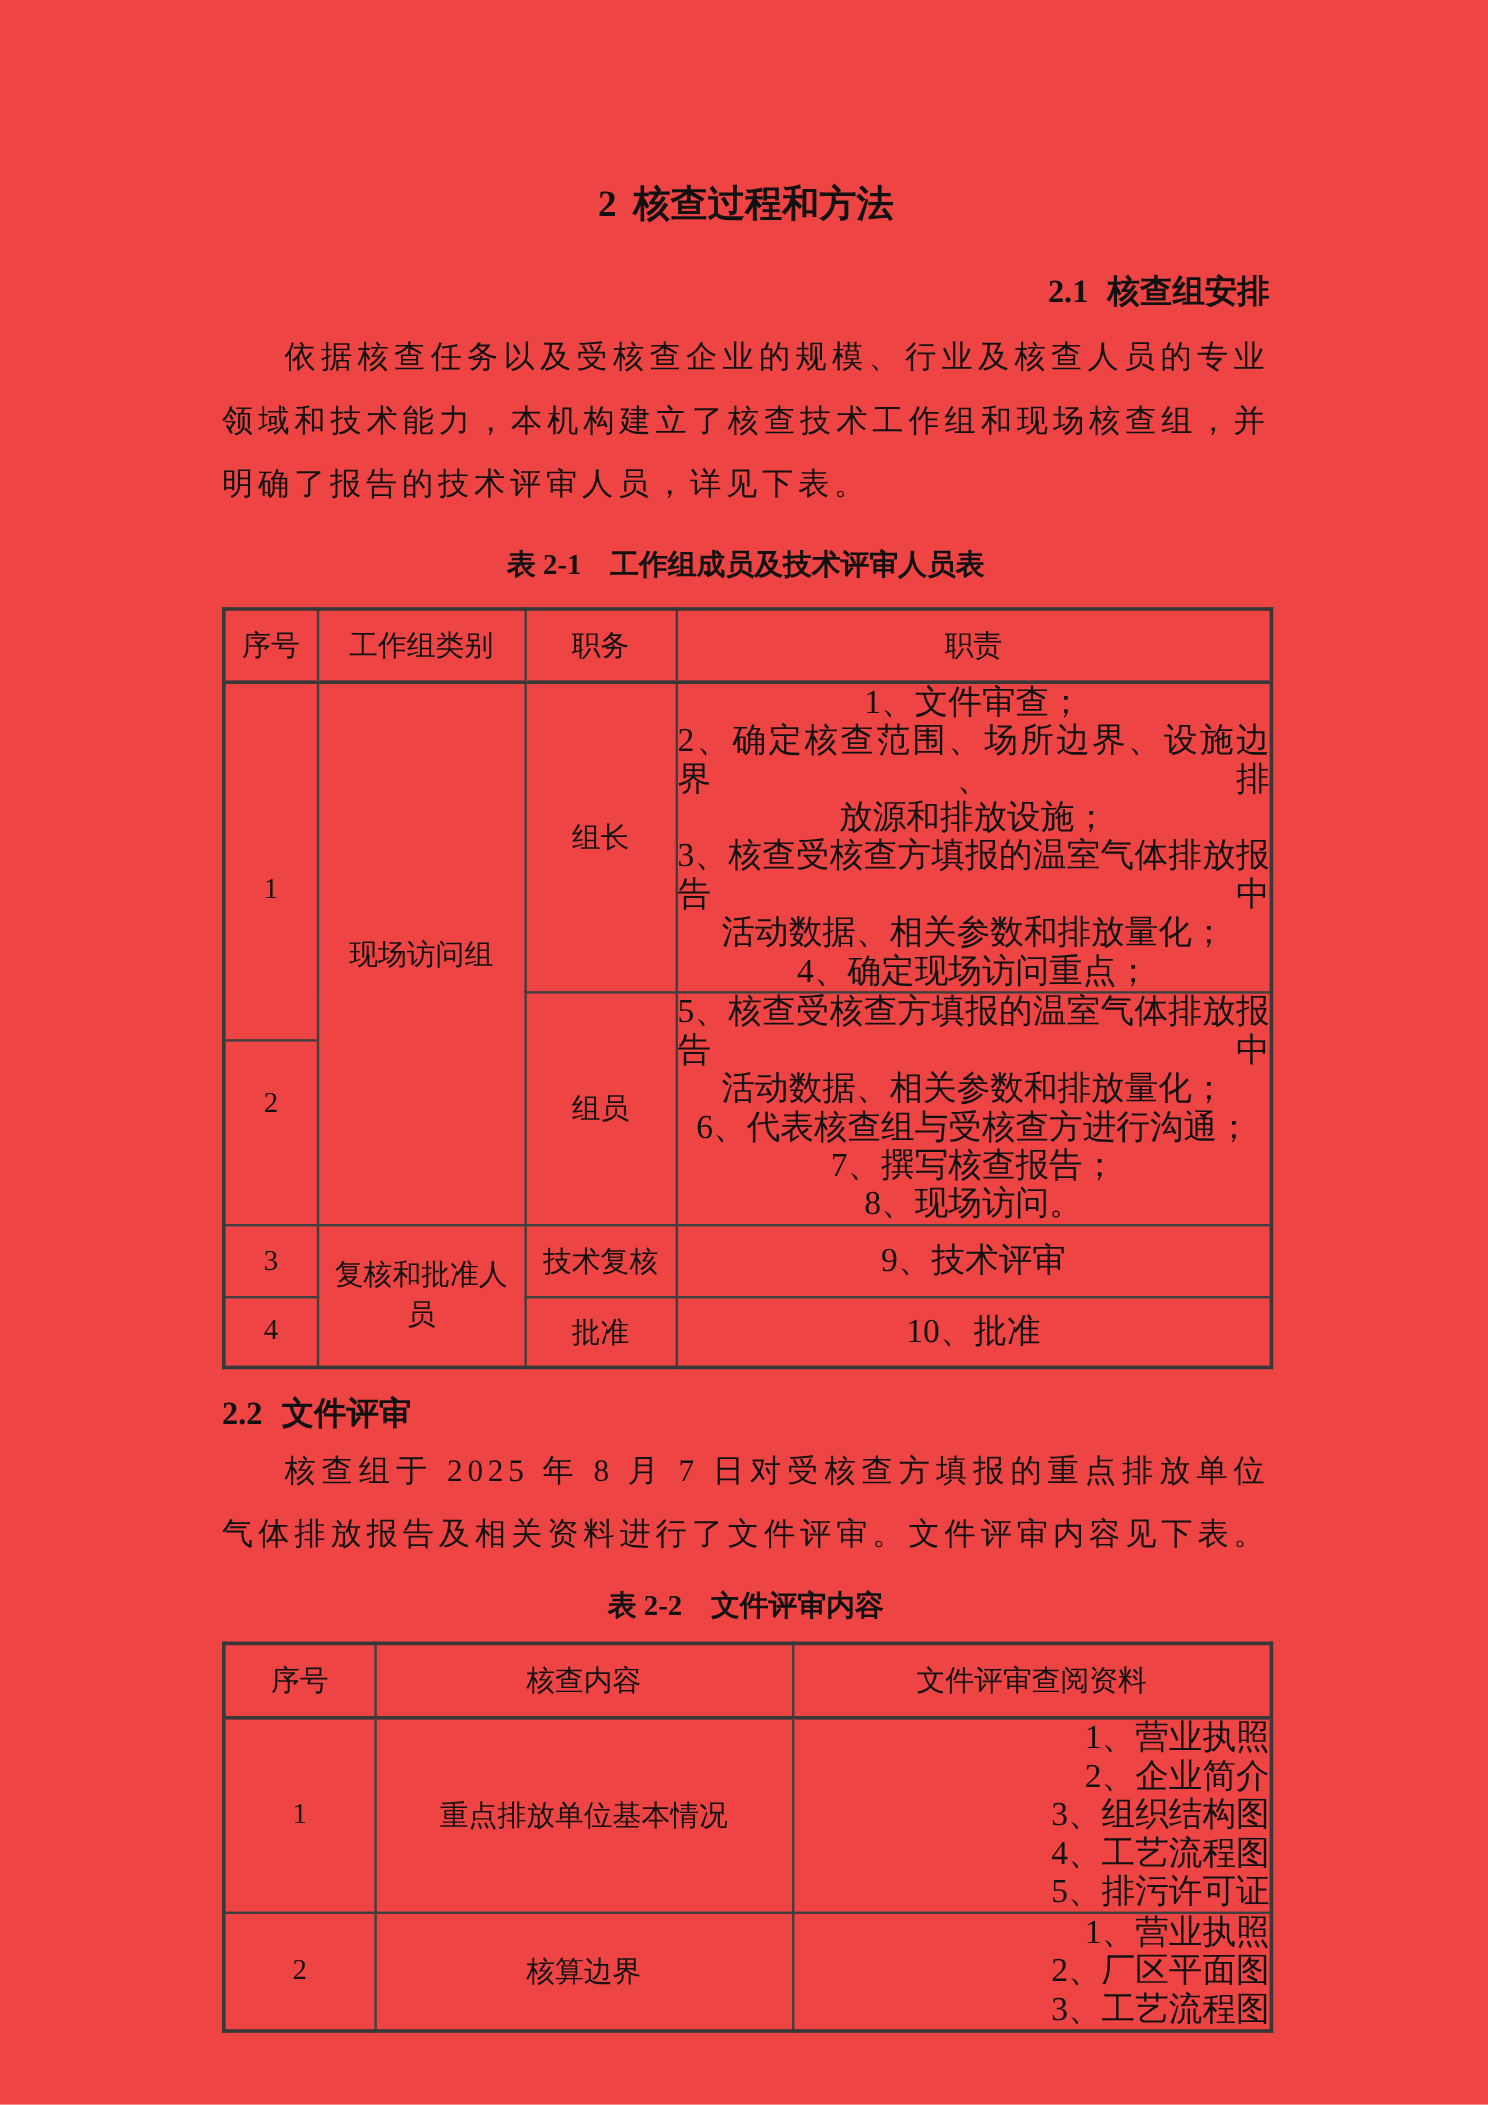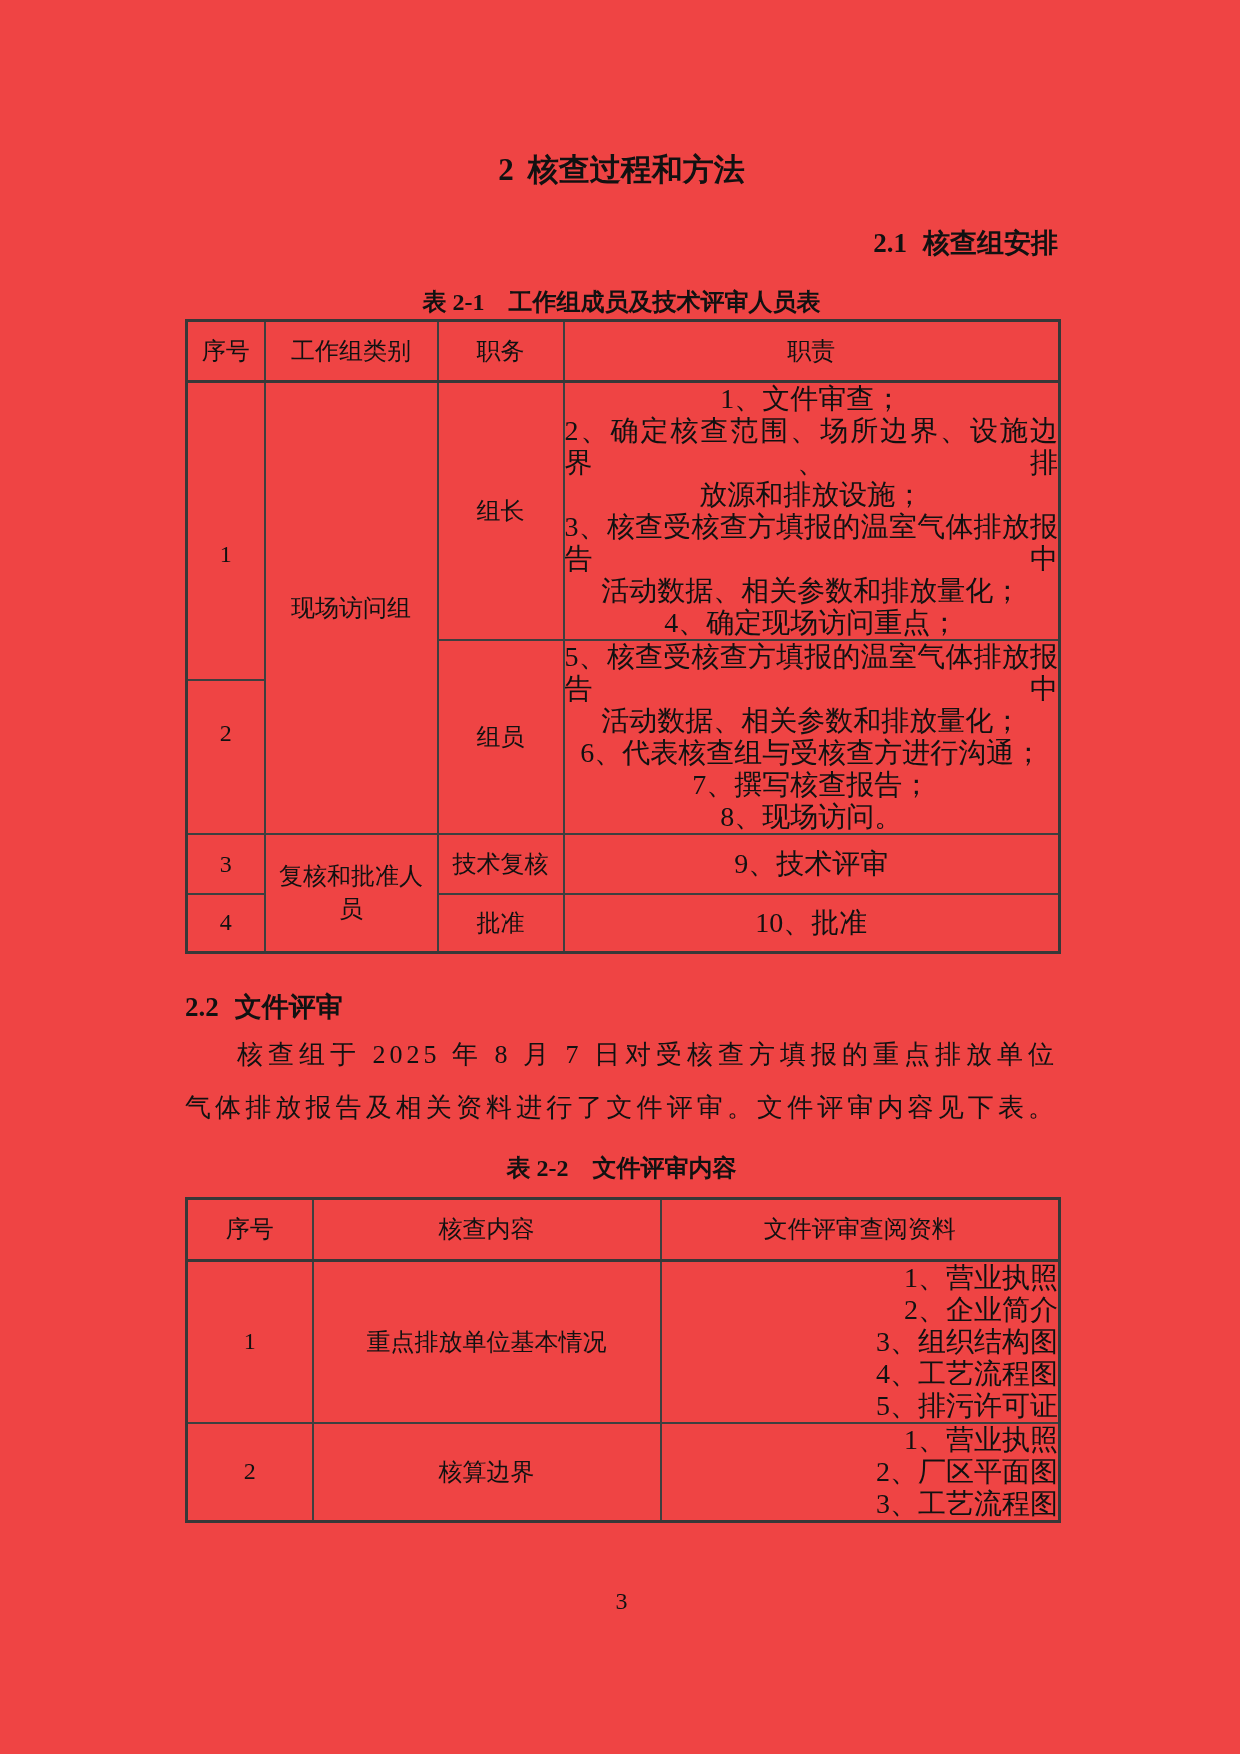--- a/index.html
+++ b/index.html
@@ -24,21 +24,21 @@
     font-weight: bold;
     line-height: 40px;
   }
   .title .tgap { margin-left: 14px; }
   .h-sec {
     font-size: 27px;
     font-weight: bold;
     line-height: 36px;
   }
   .h-21 { margin-top: 35px; text-align: right; }
-  .h-22 { margin-top: 35px; }
+  .h-22 { margin-top: 19px; }
   .h-sec .hgap { margin-left: 16px; }
   .para { }
   .para-1 { margin-top: 10px; }
   .para-2 { margin-top: 3px; }
   .pline {
     font-size: 26px;
     line-height: 53px;
     letter-spacing: 4px;
     height: 53px;
     overflow: hidden;
@@ -49,21 +49,21 @@
     text-align: justify;
     text-align-last: justify;
   }
   .indent { text-indent: 52px; }
   .caption {
     text-align: center;
     font-size: 24px;
     font-weight: bold;
     line-height: 32px;
   }
-  .cap-1 { margin-top: 25px; margin-bottom: 1px; }
+  .cap-1 { margin-top: 25px; margin-bottom: 19px; }
   .cap-2 { margin-top: 18px; margin-bottom: 13px; }
   .cap-text { margin-left: 24px; }
   table.doc-table {
     border-collapse: collapse;
     table-layout: fixed;
     width: 873px;
     border: 3px solid #383838;
     padding-left: 32px;
   }
   table.doc-table td, table.doc-table th {
@@ -133,20 +133,25 @@
   <div class="content">
 
     <div class="title">
       <span>2</span><span class="tgap">核查过程和方法</span>
     </div>
 
     <div class="h-sec h-21">
       <span>2.1</span><span class="hgap">核查组安排</span>
     </div>
 
+    <div class="para para-1">
+      <div class="pline j indent">依据核查任务以及受核查企业的规模、行业及核查人员的专业</div>
+      <div class="pline j">领域和技术能力，本机构建立了核查技术工作组和现场核查组，并</div>
+      <div class="pline">明确了报告的技术评审人员，详见下表。</div>
+    </div>
 
     <div class="caption cap-1">
       <span class="cap-label">表 2-1</span><span class="cap-text">工作组成员及技术评审人员表</span>
     </div>
 
     <table class="doc-table t1">
       <colgroup>
         <col style="width:78px">
         <col style="width:173px">
         <col style="width:126px">

